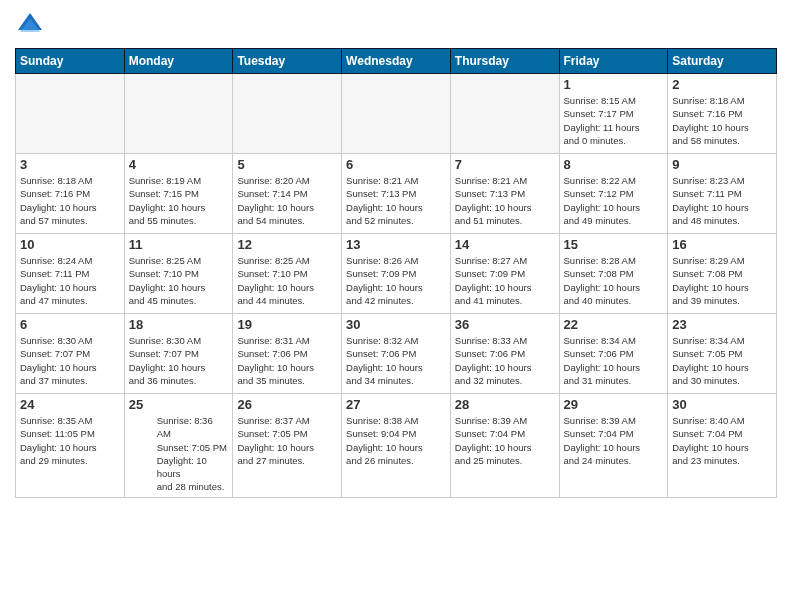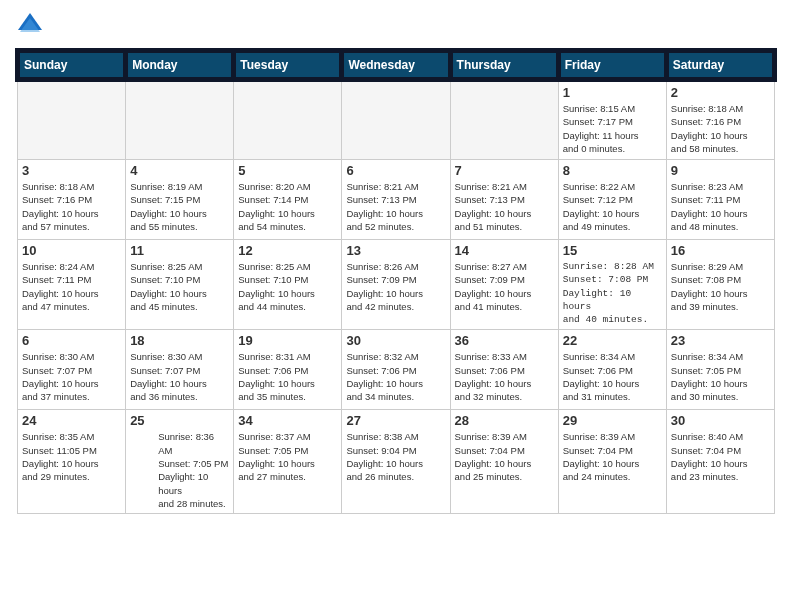--- a/index.html
+++ b/index.html
@@ -56,27 +56,27 @@
     .subtitle {
       font-size: 16px;
       color: #555;
     }
     .calendar {
       width: 100%;
       border-collapse: collapse;
       table-layout: fixed;
     }
     .calendar th {
-      background: #0c4a6e;
+      background: #0369a1;
       color: #fff;
       font-size: 12px;
       font-weight: bold;
       padding: 5px 4px;
       text-align: left;
-      border: 5px solid #0f172a;
+      border: 1px solid #0f172a;
     }
     .calendar td {
       border: 1px solid #ccc;
       vertical-align: top;
       padding: 3px 4px;
       font-size: 10px;
       color: #333;
       height: 80px;
       background: #fff;
     }
@@ -233,21 +233,21 @@
           </td>
           <td>
             <span class="day-number">14</span>
             <div class="day-info" style="white-space: pre-line;">Sunrise: 8:27 AM
 Sunset: 7:09 PM
 Daylight: 10 hours
 and 41 minutes.</div>
           </td>
           <td>
             <span class="day-number">15</span>
-            <div class="day-info" style="white-space: pre-line; font-family: Liberation Mono, monospace;">Sunrise: 8:28 AM
+            <div class="day-info" style="white-space: pre-line;">Sunrise: 8:28 AM
 Sunset: 7:08 PM
 Daylight: 10 hours
 and 40 minutes.</div>
           </td>
           <td>
             <span class="day-number">16</span>
             <div class="day-info" style="white-space: pre-line;">Sunrise: 8:29 AM
 Sunset: 7:08 PM
 Daylight: 10 hours
 and 39 minutes.</div>
@@ -313,21 +313,21 @@
 and 29 minutes.</div>
           </td>
           <td>
             <span class="day-number">25</span>
             <div class="day-info" style="white-space: pre-line; margin-left: 28px;">Sunrise: 8:36 AM
 Sunset: 7:05 PM
 Daylight: 10 hours
 and 28 minutes.</div>
           </td>
           <td>
-            <span class="day-number">34</span>
+            <span class="day-number">26</span>
             <div class="day-info" style="white-space: pre-line;">Sunrise: 8:37 AM
 Sunset: 7:05 PM
 Daylight: 10 hours
 and 27 minutes.</div>
           </td>
           <td>
             <span class="day-number">27</span>
             <div class="day-info" style="white-space: pre-line;">Sunrise: 8:38 AM
 Sunset: 9:04 PM
 Daylight: 10 hours

